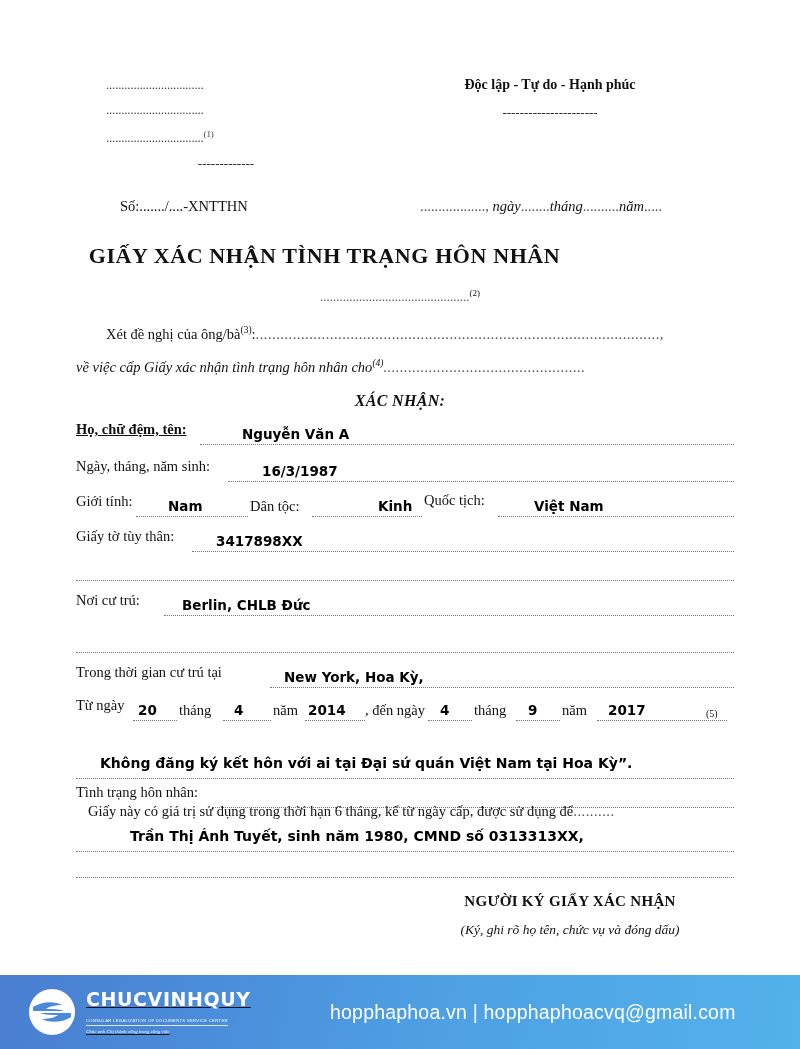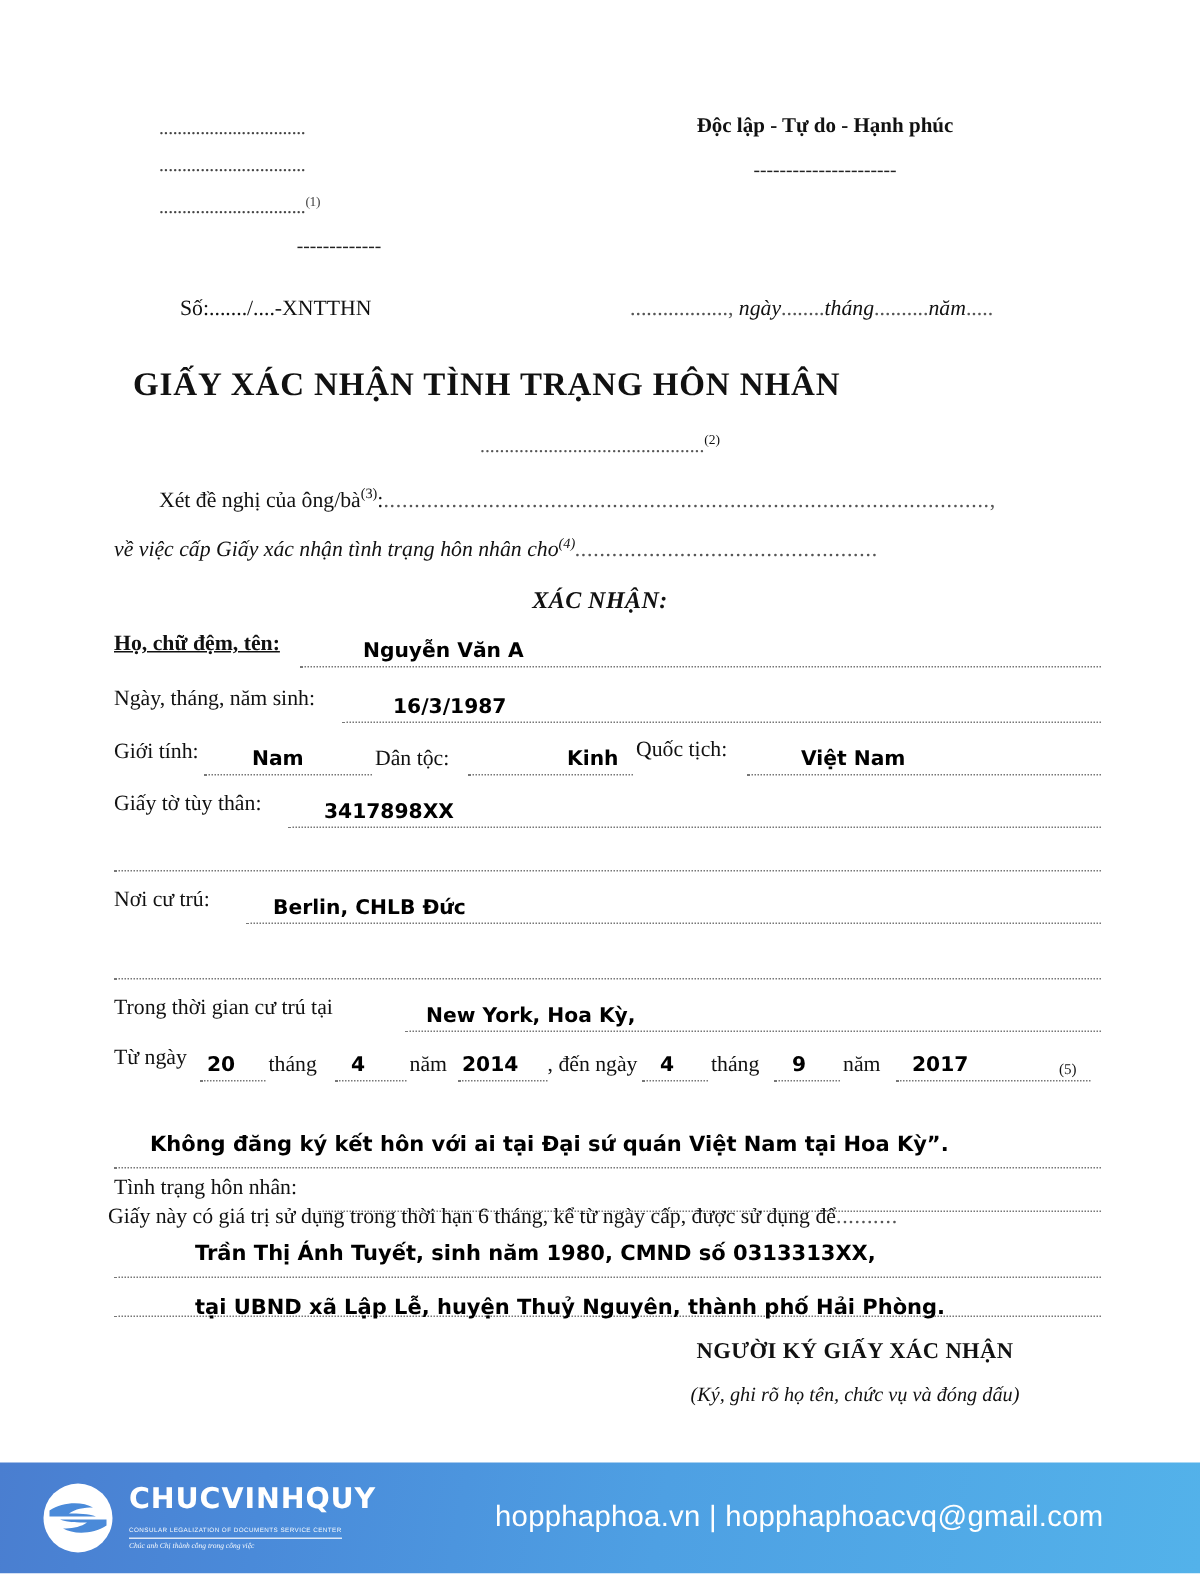--- a/index.html
+++ b/index.html
@@ -226,20 +226,21 @@
     background: linear-gradient(100deg, #4a7ed0 0%, #4a8ad9 22%, #4ea0e3 55%, #53b2ea 100%);
     display: flex;
     align-items: center;
   }
   .logo-wrap {
     position: absolute;
     left: 28px; top: 50%;
     transform: translateY(-50%);
     display: flex;
     align-items: center;
+    text-decoration: underline;
   }
   .logo-mark {
     width: 48px; height: 48px;
     position: relative;
     flex: 0 0 auto;
   }
   .logo-text {
     margin-left: 10px;
     color: #ffffff;
     line-height: 1;
@@ -387,27 +388,26 @@
     <span class="sup" style="position:absolute; left:630px; bottom:8px; font-size:10px;">(5)</span>
   </div>
 
   <div class="frow" style="top:736px;margin-top:48px;">
     <span class="lbl">Tình trạng hôn nhân:</span>
     <span class="rule" style="left:136px; right:0;"></span>
   </div>
   <div class="stmt" style="left:100px; top:755px;">Không đăng ký kết hôn với ai tại Đại sứ quán Việt Nam tại Hoa Kỳ”.</div>
   <div class="sep" style="top:778px;"></div>
 
-  <div class="para" style="left:72px; top:803px;"><span>Giấy này có giá trị sử dụng trong thời hạn 6 tháng, kể từ ngày cấp, được sử dụng để</span><span class="dotted">..........</span></div>
+  <div class="para" style="left:88px; top:803px;"><span>Giấy này có giá trị sử dụng trong thời hạn 6 tháng, kể từ ngày cấp, được sử dụng để</span><span class="dotted">..........</span></div>
 
   <div class="stmt" style="left:130px; top:828px;">Trần Thị Ánh Tuyết, sinh năm 1980, CMND số 0313313XX,</div>
   <div class="sep" style="top:851px;"></div>
 
   <div class="sep" style="top:877px;"></div>
-  <div class="stmt" style="left:130px; top:864px;">tại UBND xã Lập Lễ, huyện Thuỷ Nguyên, thành phố Hải Phòng.</div>
 
   <div class="sig-title">NGƯỜI KÝ GIẤY XÁC NHẬN</div>
   <div class="sig-sub">(Ký, ghi rõ họ tên, chức vụ và đóng dấu)</div>
 
 </div>
 
 <div class="footer">
 
   <div class="logo-wrap">
     <div class="logo-mark">

